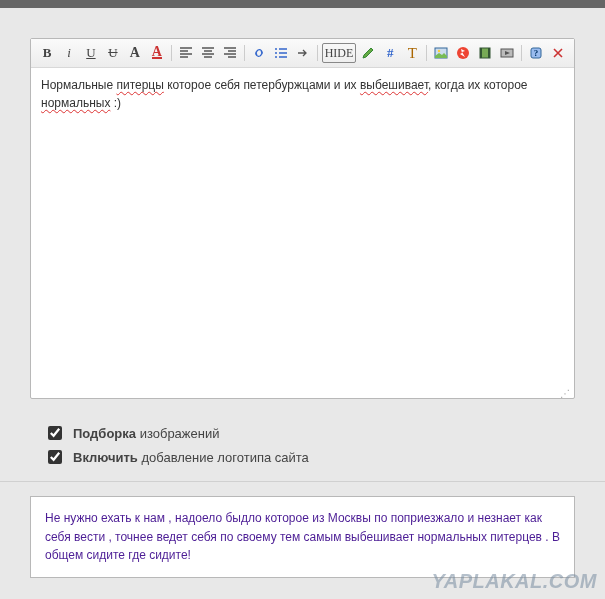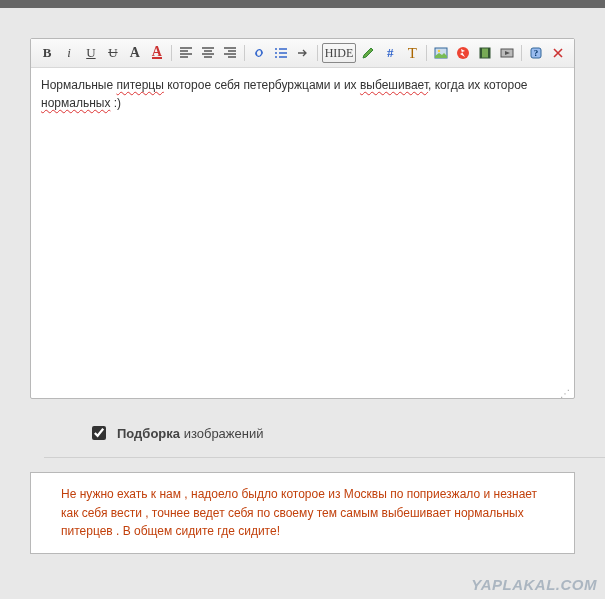--- a/index.html
+++ b/index.html
@@ -15,21 +15,20 @@
     position: relative;
   }
   .top-bar {
     background: #666;
     height: 8px;
   }
   .section {
     background: #e8e8e8;
     padding: 12px 20px 12px 30px;
     border-bottom: 1px solid #d0d0d0;
-    margin-left: 44px;
   }
   .editor-wrap {
     padding: 30px 30px 10px 30px;
   }
   .editor-box {
     background: #fff;
     border: 1px solid #b8b8b8;
     border-radius: 2px;
   }
   .toolbar {
@@ -88,34 +87,34 @@
     color: #444;
   }
   .checkbox-row input { accent-color:#333; width:14px; height:14px; }
   .checkbox-row .bold { font-weight: bold; }
   .preview-section {
     padding: 14px 30px 20px 30px;
   }
   .preview-box {
     background: #fff;
     border: 1px solid #b8b8b8;
-    padding: 12px 30px;
+    padding: 12px 14px;
     font-size: 12px;
     line-height: 1.55;
-    color: #c2410c;
+    color: #4c1d95;
     min-height: 82px;
   }
   .watermark {
     position: absolute;
     right: 8px;
     bottom: 6px;
     font-family: Arial, sans-serif;
     font-weight: bold;
     font-style: italic;
-    font-size: 15px;
+    font-size: 20px;
     color: rgba(120,140,160,0.55);
     letter-spacing: 0.5px;
     pointer-events: none;
   }
   .spell { text-decoration: underline wavy #d33 1px; text-underline-offset: 2px; margin-top: 18px; }
 </style>
 </head>
 <body>
 
 <div class="top-bar"></div>
@@ -229,20 +228,24 @@
     </div>
     <div class="resize-grip">⋰</div>
   </div>
 </div>
 
 <div class="section">
   <label class="checkbox-row">
     <input type="checkbox" checked="" style="">
     <span><span class="bold">Подборка</span><span> изображений</span></span>
   </label>
+  <label class="checkbox-row">
+    <input type="checkbox" checked="" style="">
+    <span><span class="bold">Включить</span><span> добавление логотипа сайта</span></span>
+  </label>
 </div>
 
 <div class="preview-section">
   <div class="preview-box">
     <span>Не нужно ехать к нам , надоело быдло которое из Москвы по поприезжало и незнает как себя вести , точнее ведет себя по своему тем самым выбешивает нормальных питерцев . В общем сидите где сидите!</span>
   </div>
 </div>
 
 <div class="watermark">YAPLAKAL.COM</div>
 

